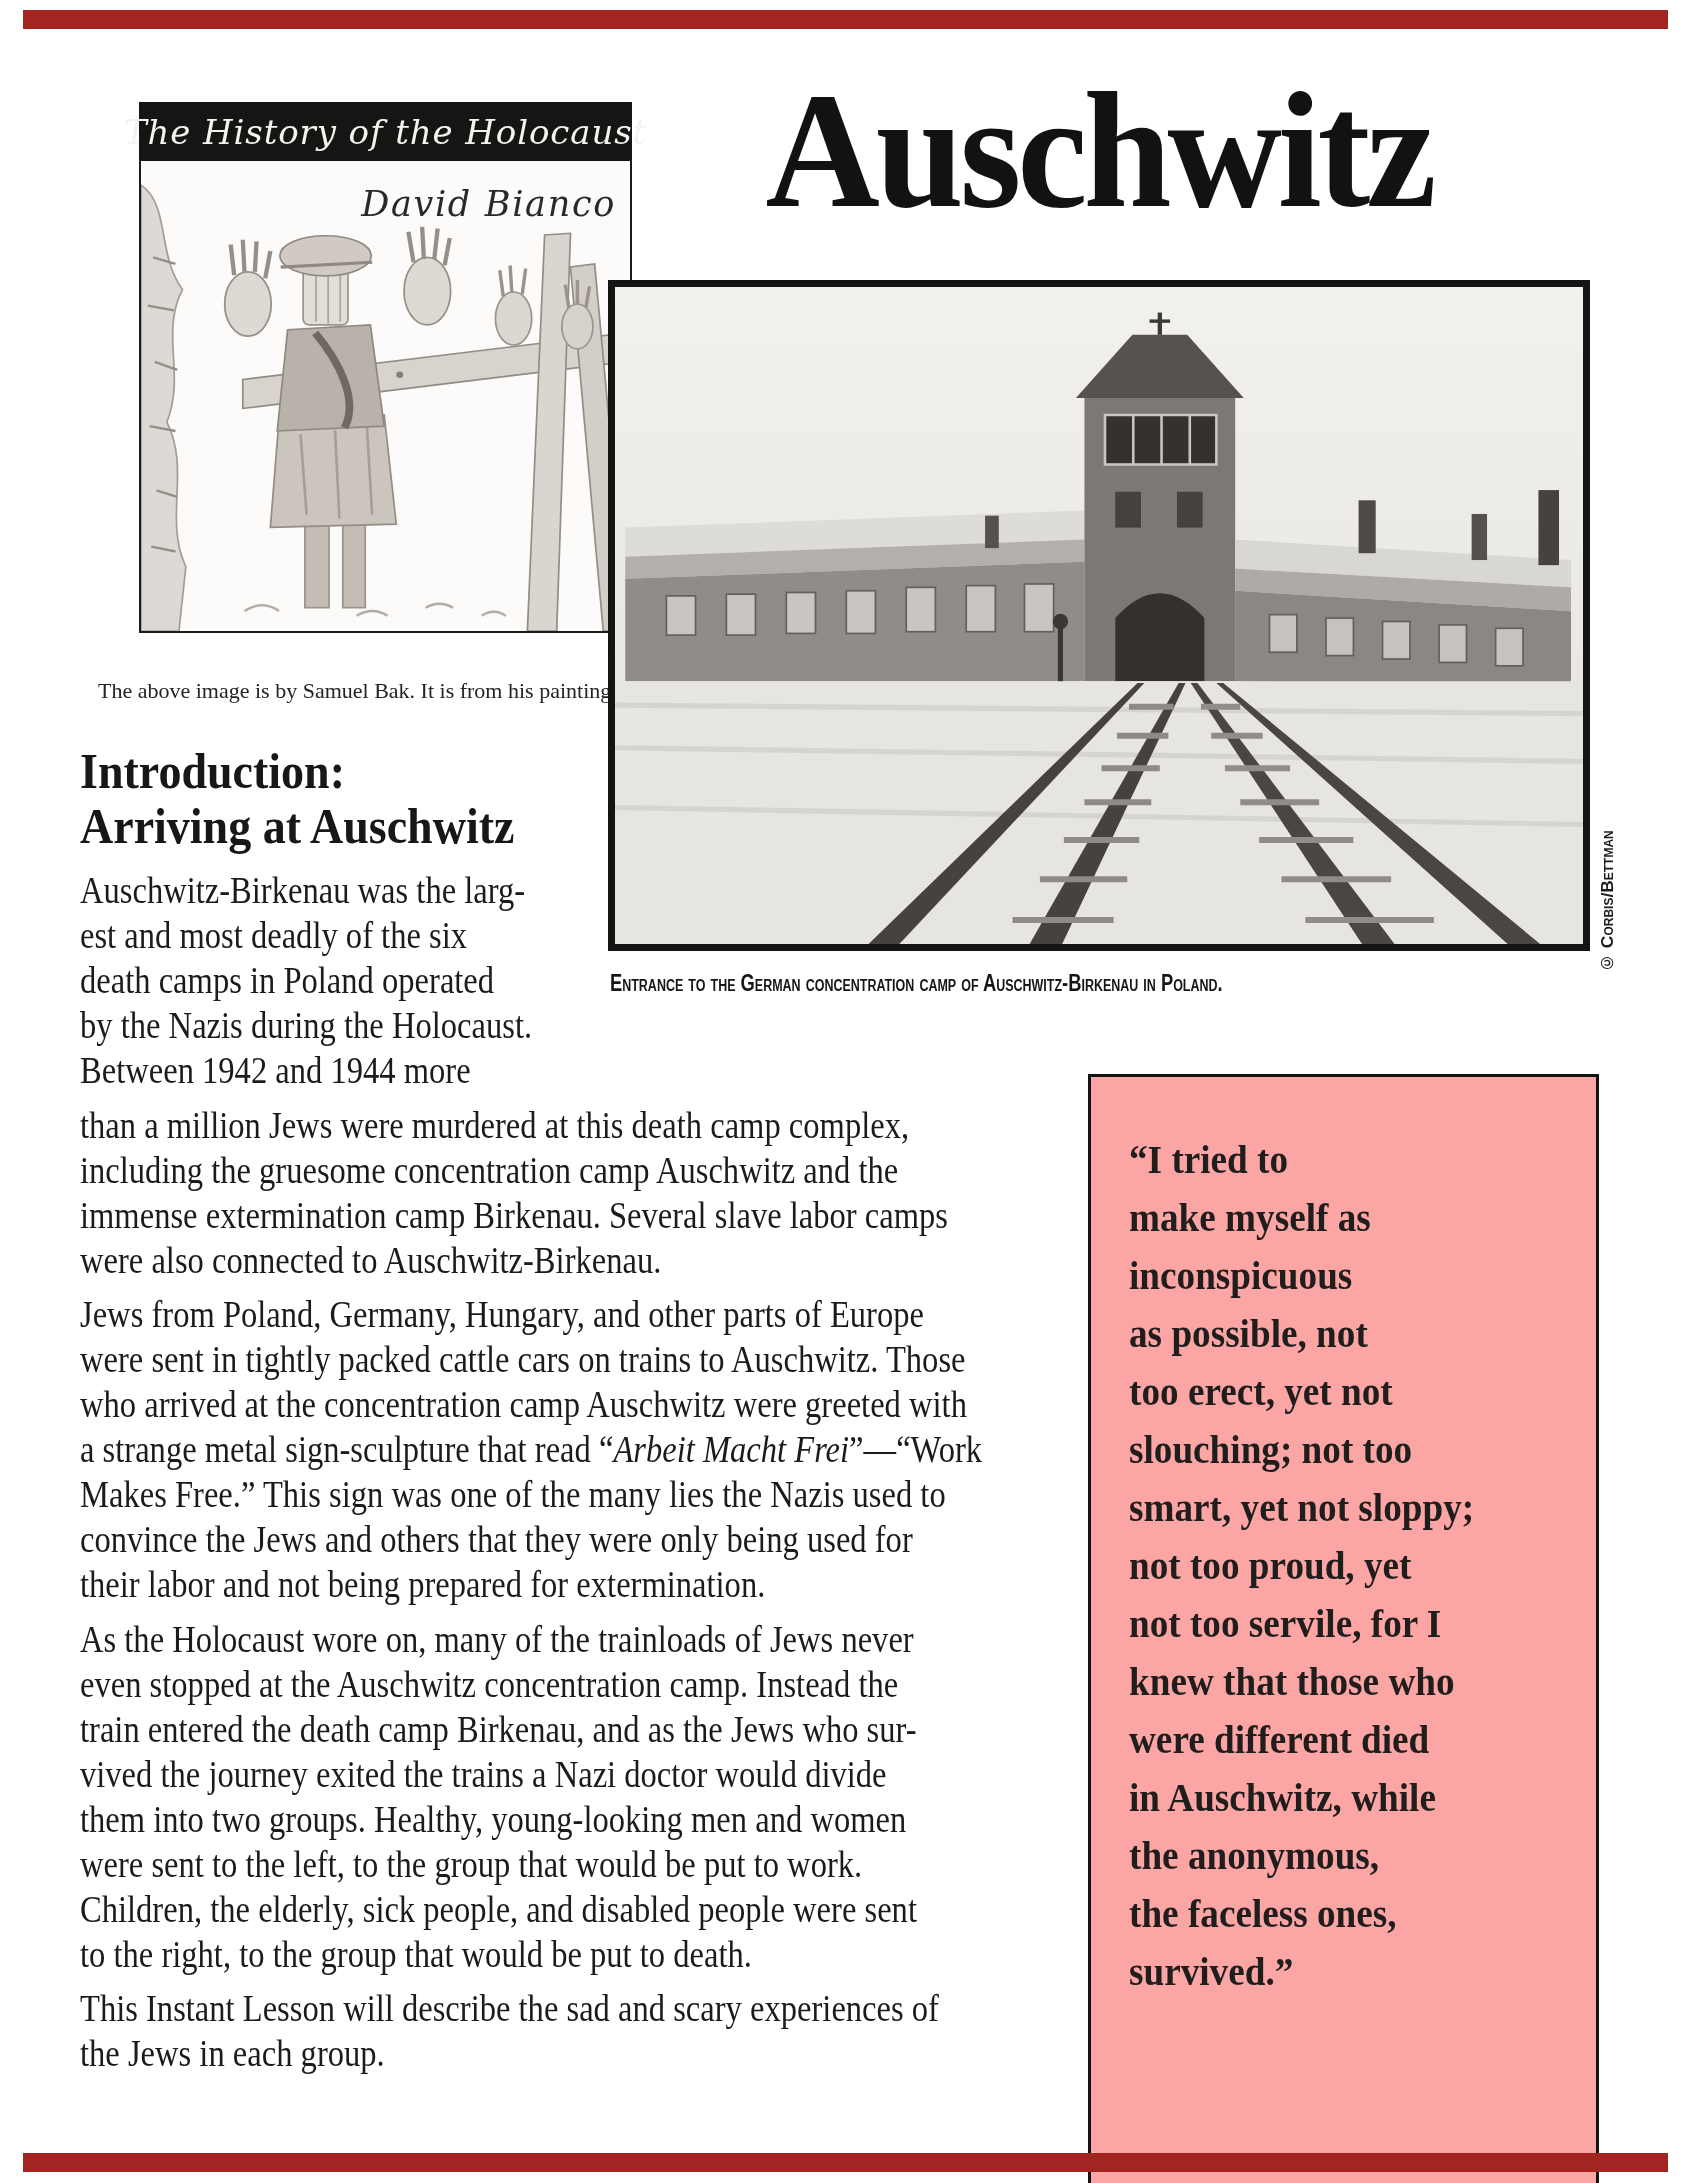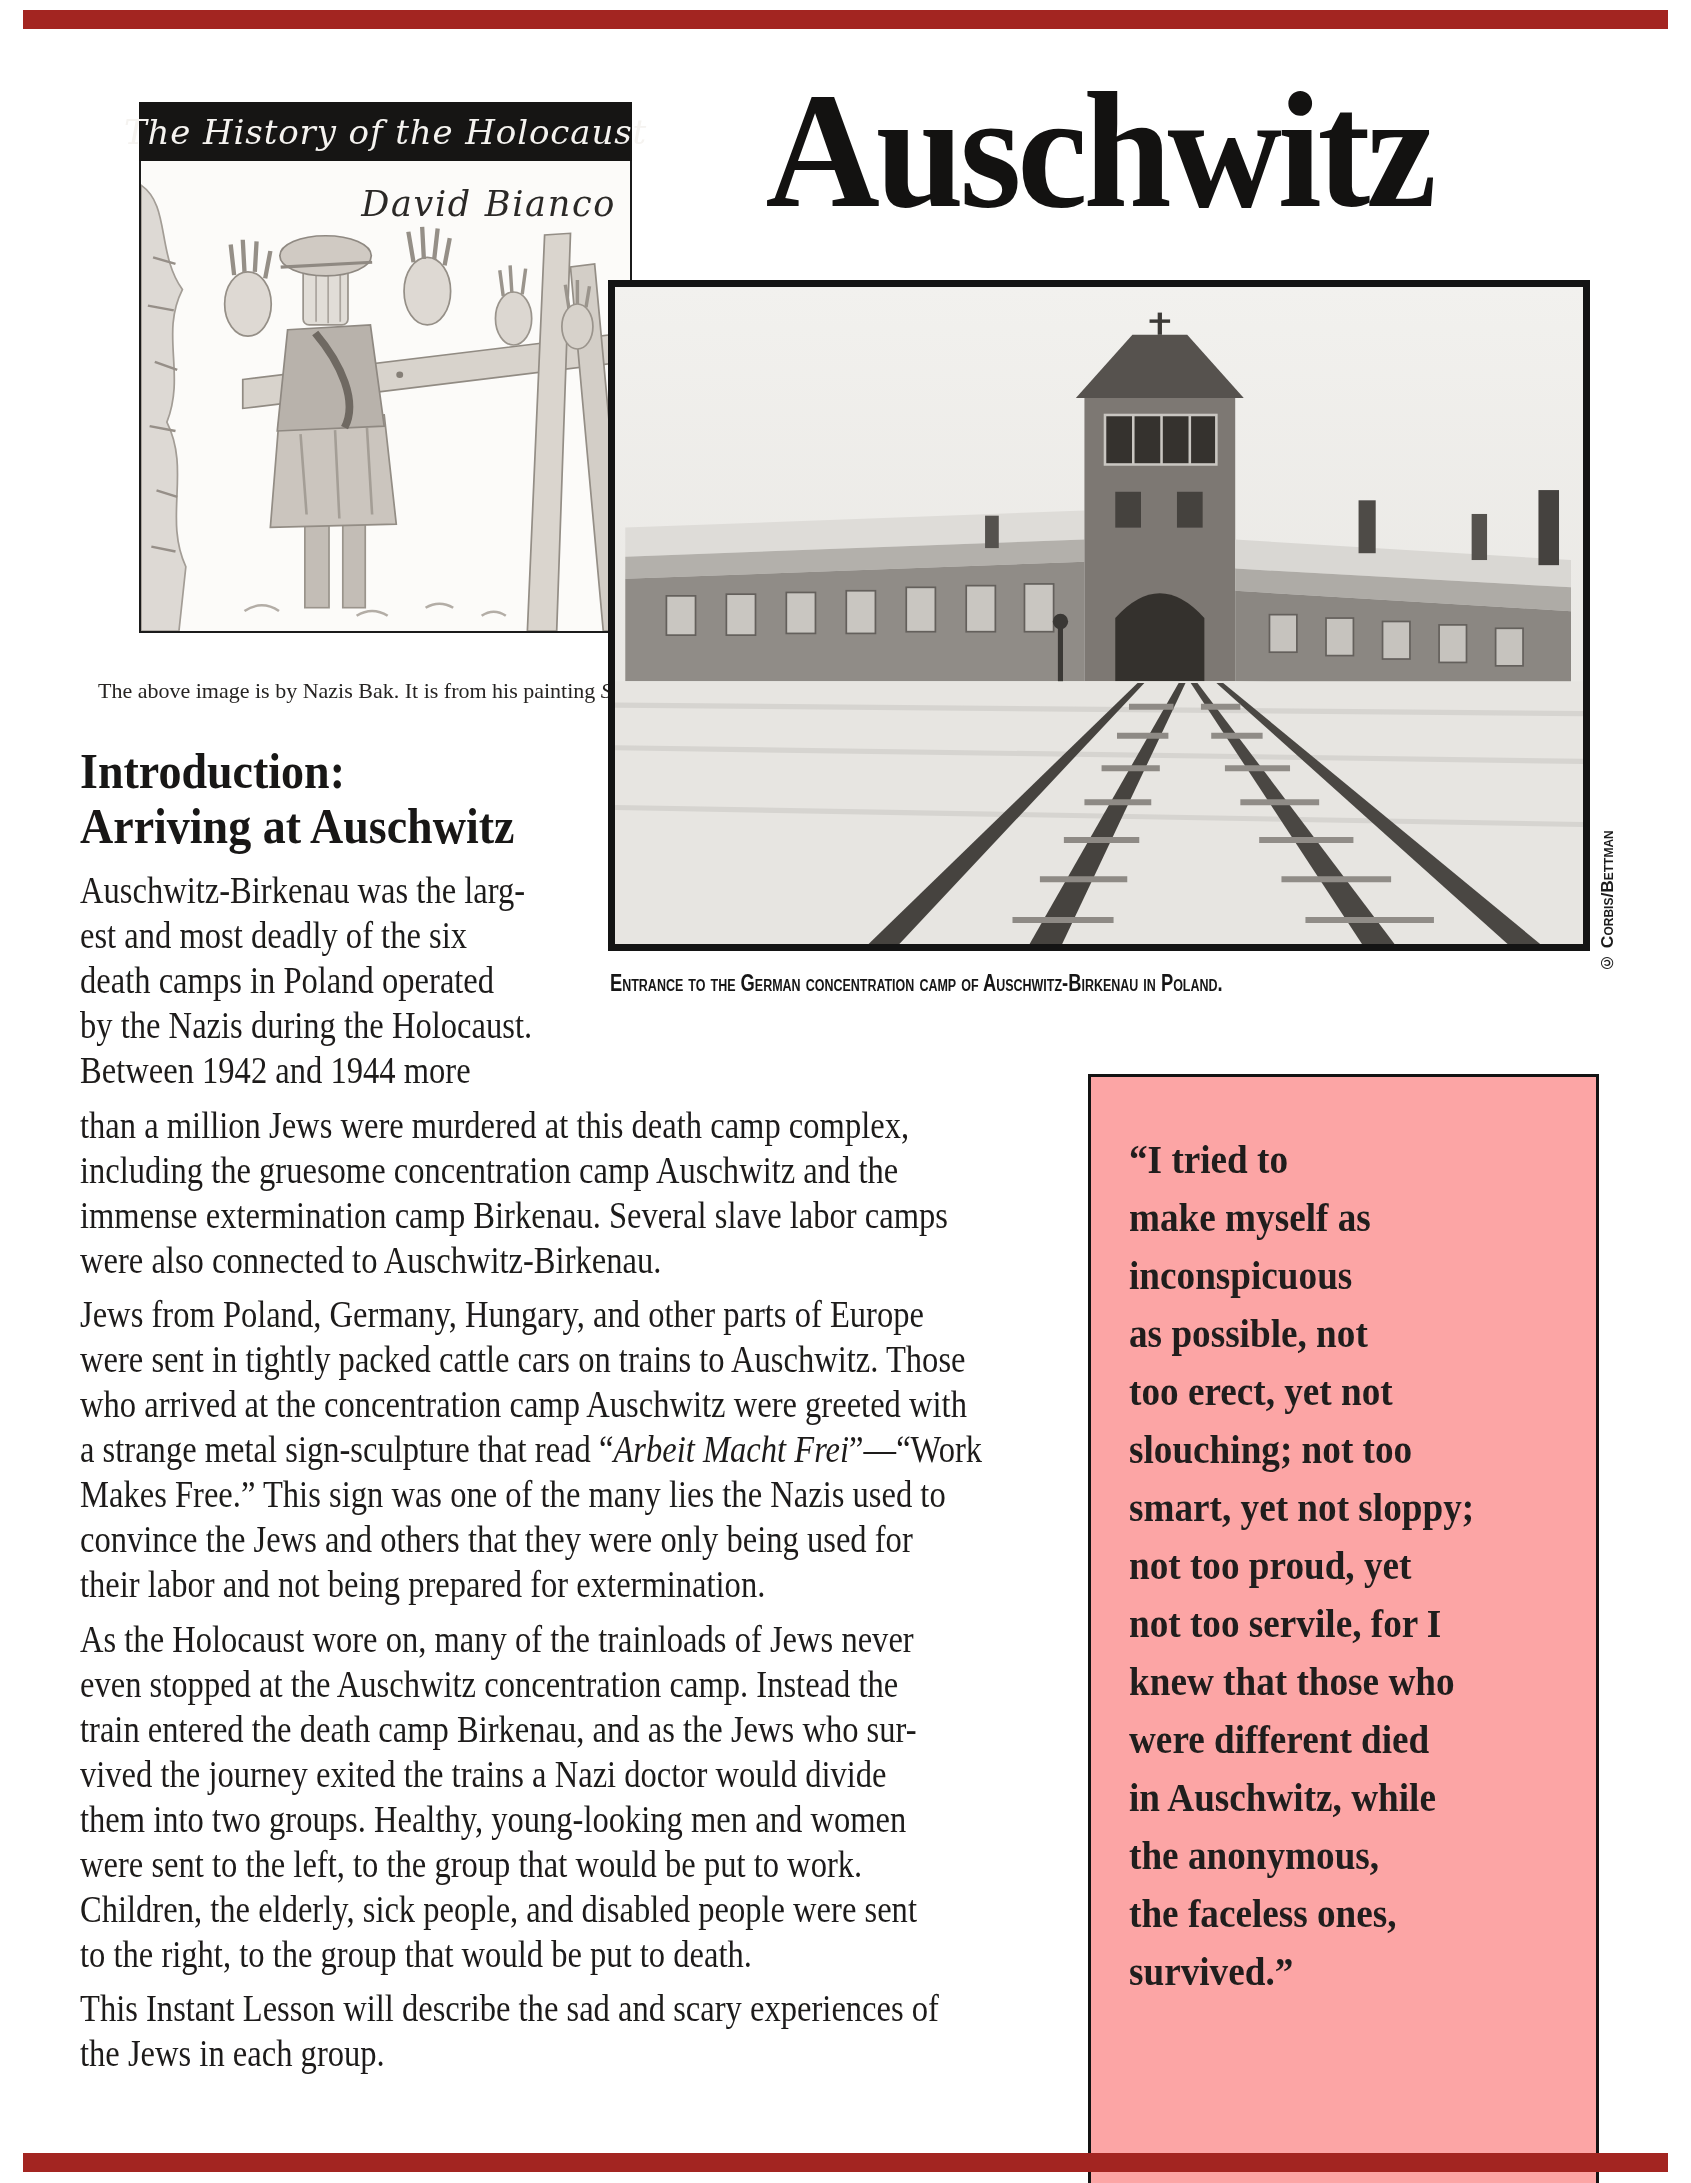--- a/index.html
+++ b/index.html
@@ -97,21 +97,21 @@
         <path d="M420,168 L416,136 M430,164 L428,130 M442,166 L446,134" stroke="#9a948c" stroke-width="4" fill="none"></path>
         <ellipse cx="506" cy="206" rx="18" ry="28" fill="#d7d2cb" stroke="#9a948c" stroke-width="2"></ellipse>
         <path d="M496,182 L492,154 M506,178 L506,148 M516,182 L520,156" stroke="#9a948c" stroke-width="4" fill="none"></path>
 
         <path d="M120,560 q20,-14 40,0 M250,566 q18,-12 36,0 M330,556 q16,-10 32,0 M395,566 q14,-10 28,0" stroke="#b3ada6" stroke-width="3" fill="none"></path>
       </svg>
       <div class="author-sig">David Bianco</div>
     </div>
   </div>
 
-  <div class="art-caption"><span>The above image is by Nazis Bak. It is from his painting </span><em>Study of Hands</em><span>.</span></div>
+  <div class="art-caption"><span>The above image is by Samuel Bak. It is from his painting </span><em>Study of Hands</em><span>.</span></div>
 
   <div class="main-title">Auschwitz</div>
 
   <div class="photo-frame">
     <svg viewBox="0 0 1130 770" preserveAspectRatio="none">
       <defs>
         <linearGradient id="sky" x1="0" y1="0" x2="0" y2="1">
           <stop offset="0" stop-color="#f2f1ee"></stop>
             <stop offset="1" stop-color="#e3e1dd"></stop>
         </linearGradient>

